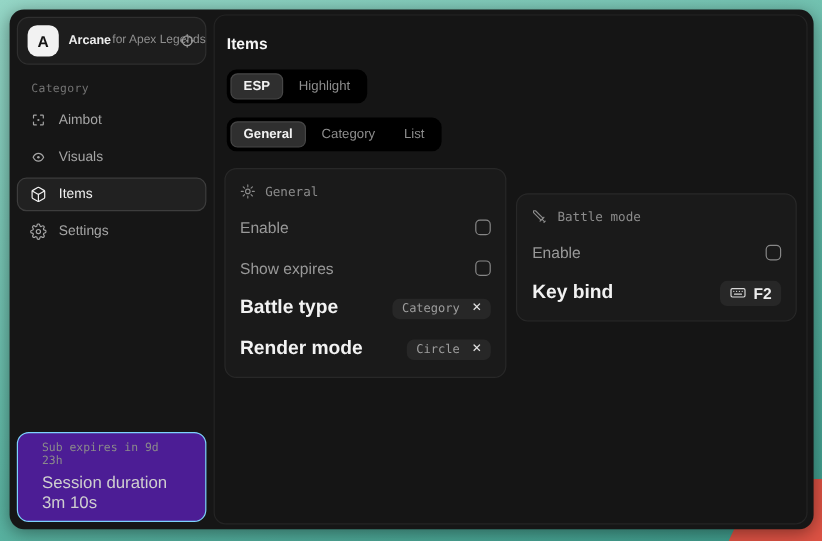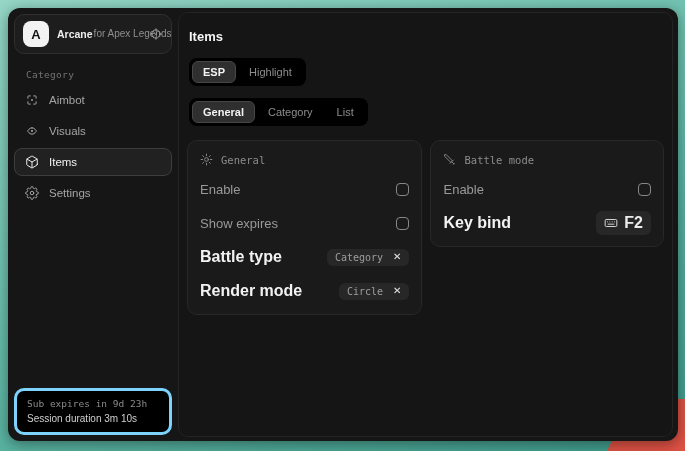--- a/index.html
+++ b/index.html
@@ -48,61 +48,61 @@
     display:flex; align-items:center; gap:10px; padding:6px 10px;
     border-radius:8px; border:1px solid transparent;
     color:#a5a5a5; font-size:11.5px; cursor:default;
   }
   .nav-item.active { background:#212121; border-color:#3d3d3d; color:#f1f1f1; }
   .icon { display:inline-flex; }
   .icon svg { width:100%; height:100%; fill:none; stroke:currentColor;
     stroke-width:1.7; stroke-linecap:round; stroke-linejoin:round; }
   .nav-item .icon { width:14px; height:14px; flex:0 0 14px; }
   .sidebar-footer {
-    margin-top:auto; border:3px solid #7dd3fc; border-radius:10px;
-    padding:7px 10px 8px; background:#000000;
+    margin-top:auto; border:1px solid #7dd3fc; border-radius:10px;
+    padding:7px 20px 8px; background:#4c1d95;
   }
   .footer-line1 { font-family:"DejaVu Sans Mono", monospace; font-size:9.5px;
     color:#8b8b8b; margin-bottom:4px; }
-  .footer-line2 { font-size:10px; color:#cfcfcf; }
+  .footer-line2 { font-size:14px; color:#cfcfcf; }
   
   .main {
     flex:1; margin:4px 5px 4px 0; border:1px solid #242424; border-radius:10px;
     background:#151515; padding:10px 8px; box-sizing:border-box;
     display:flex; flex-direction:column; min-width:0;
   }
   .main-title { font-size:13px; font-weight:700; color:#f5f5f5; margin:6px 0 14px 2px; }
   .tab-group {
     display:flex; align-self:flex-start; background:#000000; border-radius:8px;
     padding:3px; gap:2px; margin:0 0 12px 2px;justify-content:center;
   }
   .tab { padding:4px 10px; border-radius:6px; font-size:11px; color:#8d8d8d;
     border:1px solid transparent; cursor:default; white-space:nowrap; }
   .tab.active { background:var(--tab-active); border-color:#464646; color:#f2f2f2; font-weight:700; }
   .panels { display:flex; gap:8px; align-items:flex-start; margin-top:2px; }
   .panel { background:var(--panel-bg); border:1px solid #282828; border-radius:10px;
     padding:4px 0 6px; box-sizing:border-box; }
   .panel:nth-child(1) { width:238px; }
-  .panel:nth-child(2) { width:236px; }
+  .panel:nth-child(2) { width:236px;margin-top:21px; }
   .panel-header { display:flex; align-items:center; gap:8px; padding:8px 12px 6px;
     color:#8c8c8c; font-family:"DejaVu Sans Mono", monospace; font-size:10.5px; }
   .panel-header .icon { width:13px; height:13px; }
   .panel-row { display:flex; align-items:center; justify-content:space-between;
     padding:5px 12px; min-height:24px; }
   .row-label { font-size:13px; color:#999; }
   .panel-row.strong .row-label { color:#f2f2f2; font-size:16px; font-weight:700; }
   .checkbox { width:13px; height:13px; border:1.5px solid #878787; border-radius:4px;
     box-sizing:border-box; }
   .select-btn { display:inline-flex; align-items:center; gap:10px;
     background:#272727; border-radius:6px; padding:3px 8px; cursor:default; }
   .select-value { font-family:"DejaVu Sans Mono", monospace; font-size:10px; color:#9d9d9d; }
   .select-x { font-size:10px; color:#e6e6e6; line-height:1; }
   .keybind-btn { display:inline-flex; align-items:center; gap:6px;
     background:#272727; border-radius:6px; padding:3px 8px;
-    color:#ededed; font-size:16px; font-weight:700; }
+    color:#ededed; font-size:13px; font-weight:700; }
   .keybind-btn .icon { width:14px; height:14px; color:#d8d8d8; }
 </style>
 </head>
 <body>
 
 <div class="desktop">
   <div class="red-corner"></div>
 
   <div class="window">
 

